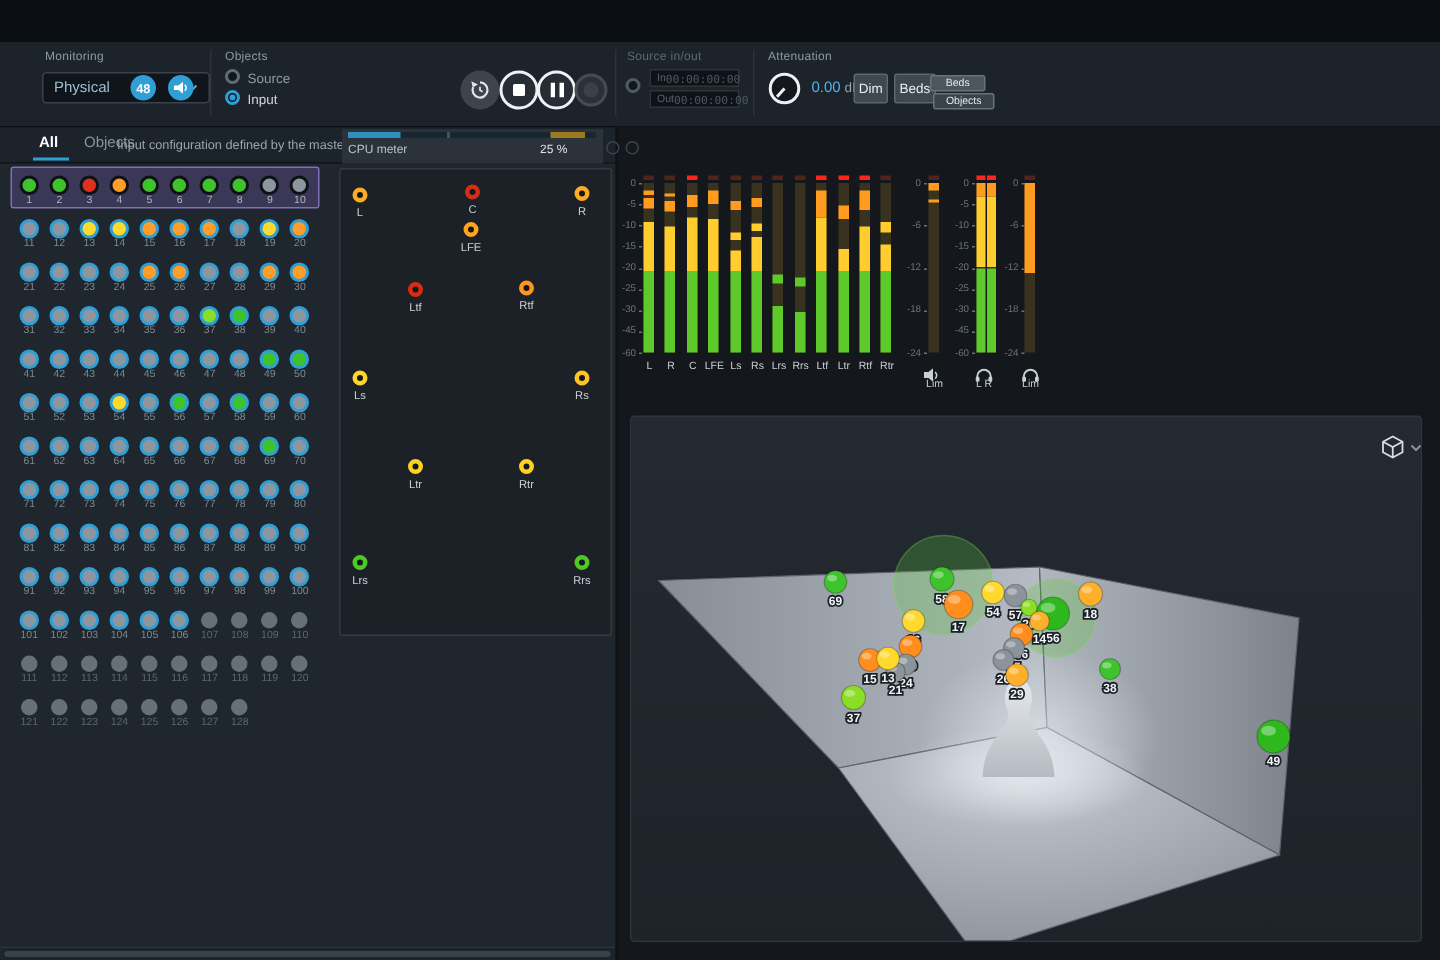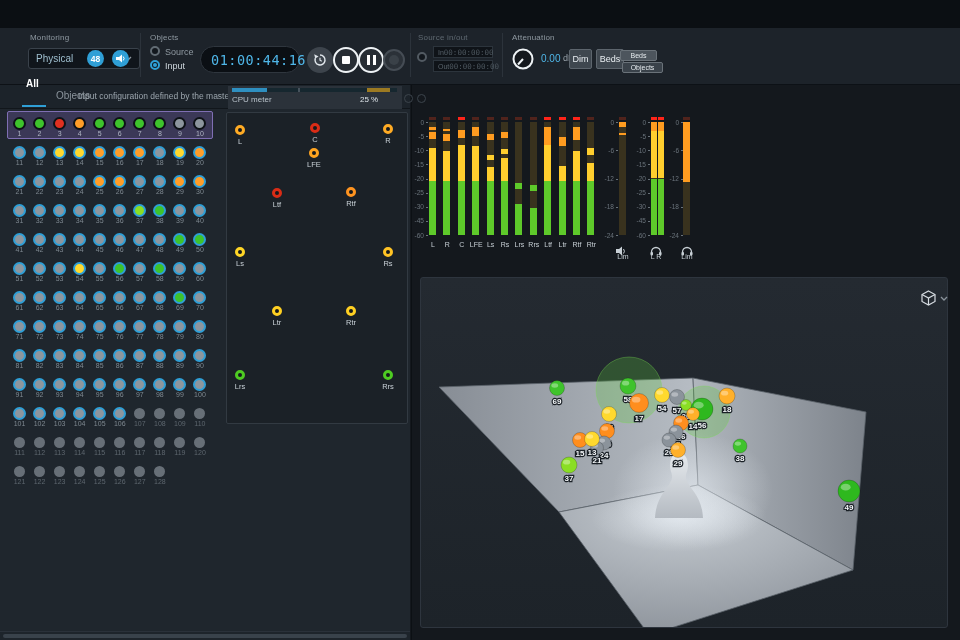--- a/index.html
+++ b/index.html
@@ -81,25 +81,20 @@
   </div>
 
   <div class="abs vdiv" style="left:140px"></div>
 
   <div class="abs grplbl" style="left:150px;top:33px">Objects</div>
   <div class="abs radio" style="left:150px;top:46px"></div>
   <div class="abs radiolbl" style="left:165px;top:47px">Source</div>
   <div class="abs radio on" style="left:150px;top:60px"></div>
   <div class="abs radiolbl on" style="left:165px;top:61px">Input</div>
 
-  <div class="abs tcbox" style="left:200px;top:46px;width:100px;height:27px;padding:0 10px">
-    <span class="tc">01:00:44:16</span>
-    <span class="tcsep"></span>
-    <span class="tcfps">24</span>
-  </div>
 
   <div class="abs flatbtn" style="left:307px;top:47px;width:26px;height:26px">
     <svg width="14" height="14">
       <path d="M7 2 a5 5 0 1 1 -4.6 3.1" fill="none" stroke="#dfe5ea" stroke-width="1.5"></path>
       <polygon points="1.2,1.2 2.2,5.4 5.6,3.4" fill="#dfe5ea"></polygon>
       <path d="M7 4.8 v2.4 l1.8 1" fill="none" stroke="#dfe5ea" stroke-width="1.2"></path>
     </svg>
   </div>
   <div class="abs ringbtn" style="left:333px;top:47px;width:26px;height:26px">
     <svg width="8" height="8">
@@ -139,21 +134,21 @@
   <div class="abs" style="left:541px;top:53px;font-size:10px;color:#4fb6e8">0.00</div>
   <div class="abs" style="left:563px;top:53px;font-size:9px;color:#98a2aa">dB</div>
   <div class="abs toolbtn" style="left:569px;top:49px;width:23px;height:20px">Dim</div>
   <div class="abs toolbtn" style="left:596px;top:49px;width:28px;height:20px">Beds</div>
   <div class="abs minibtn" style="left:620px;top:50px;width:37px;height:11px;background:#4d555d">Beds</div>
   <div class="abs minibtn" style="left:622px;top:62px;width:41px;height:11px;background:#3a424a">Objects</div>
 
   <div class="abs leftpanel"></div>
   <div class="abs rightbg"></div>
   <div class="abs subbar"></div>
-  <div class="abs tab active" style="left:26px;top:78px">All</div>
+  <div class="abs tab active" style="left:26px;top:90px">All</div>
   <div class="abs" style="left:22px;top:105px;width:24px;height:2px;background:#2f9fd6"></div>
   <div class="abs tab" style="left:56px;top:90px">Objects</div>
   <div class="abs tabnote" style="left:78px;top:91px">Input configuration defined by the master</div>
 
   <div class="abs cpupanel"></div>
   <div class="abs" style="left:232px;top:88px;width:165px;height:4px;background:#16272f">
     <div style="position:absolute;left:40%;top:0;width:2px;height:4px;background:#46525c"></div>
     <div style="position:absolute;left:82%;top:0;width:14%;height:4px;background:#9c7a22"></div>
     <div style="position: absolute; left: 0px; top: 0px; height: 4px; background: rgb(46, 143, 192); width: 21%;"></div>
   </div>

